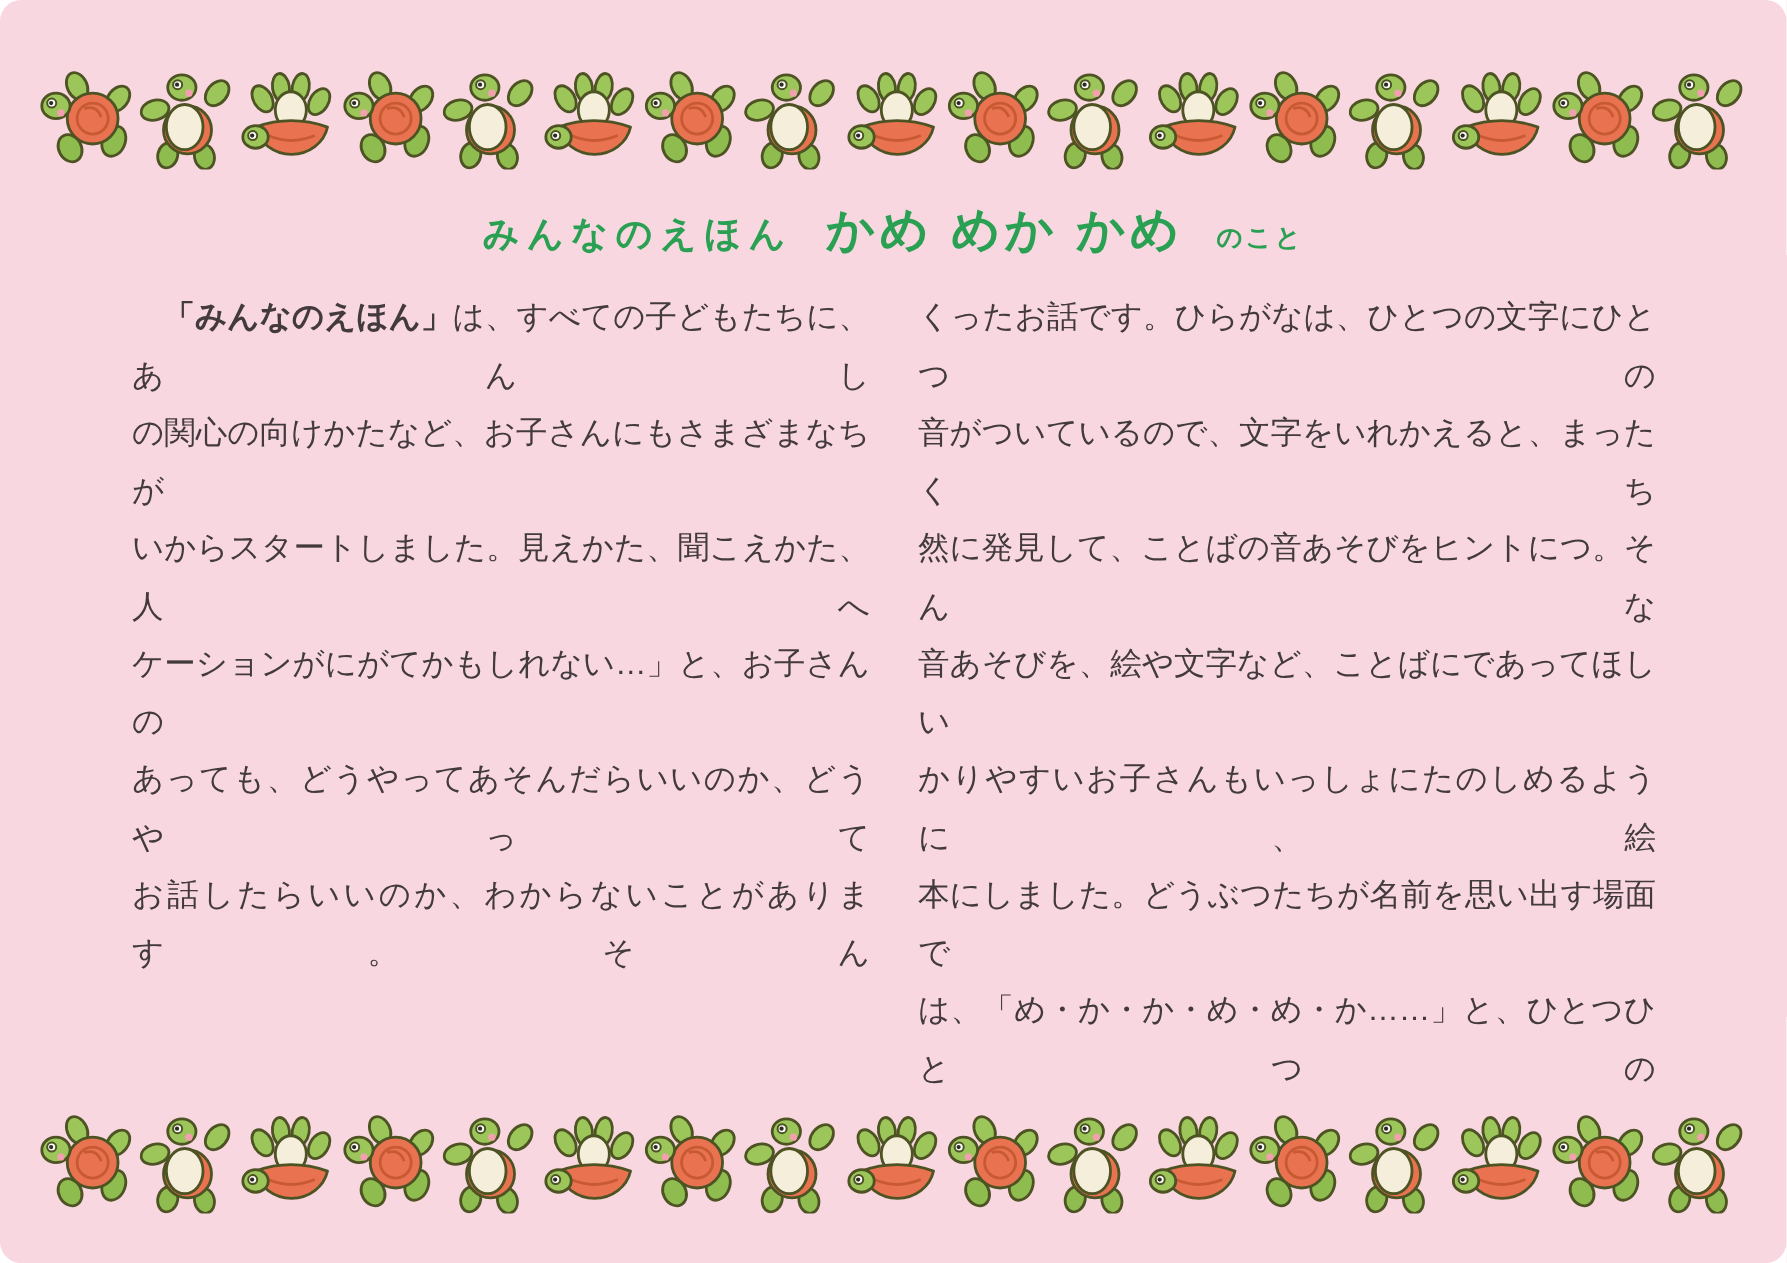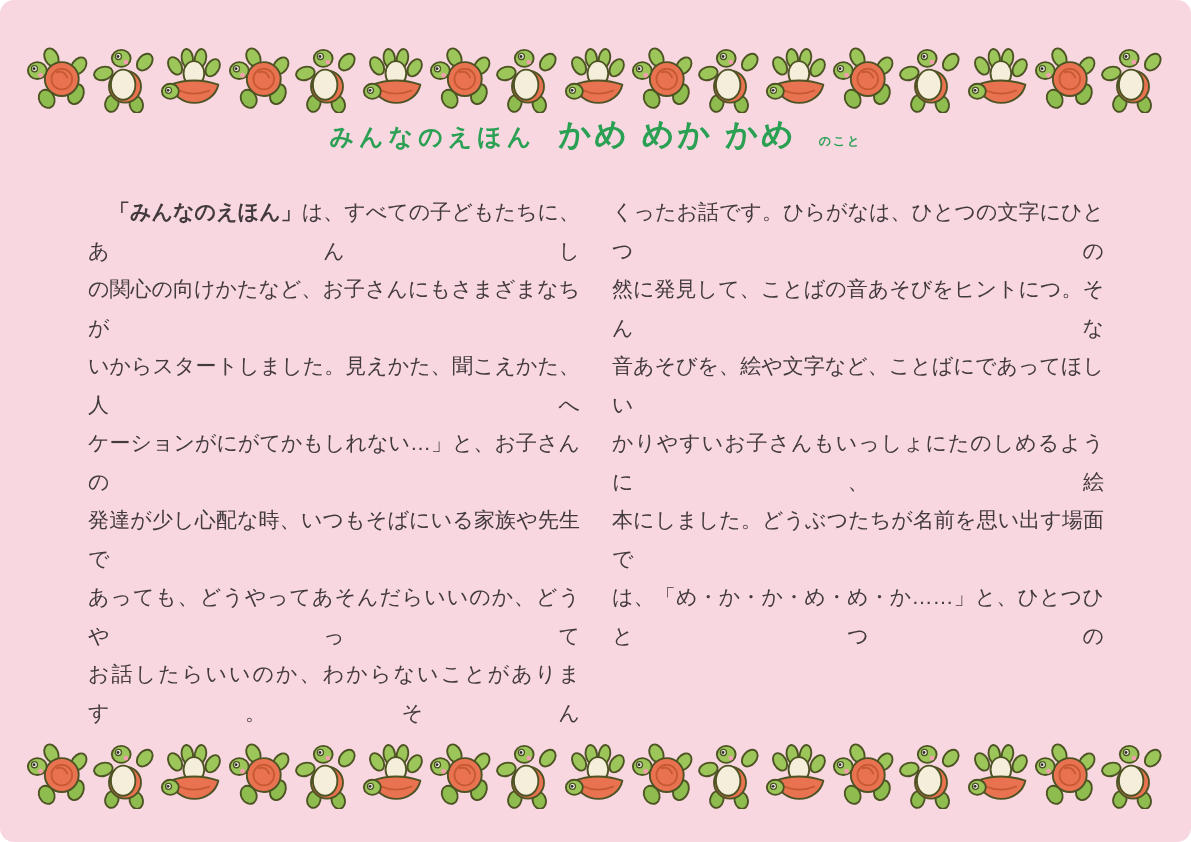--- a/index.html
+++ b/index.html
@@ -15,27 +15,27 @@
   .turtle-row {
     position:absolute; left:26px; right:26px;
     display:flex; justify-content:space-between; align-items:flex-end;
   }
   .turtle-row.top { top:40px; height:76px; }
   .turtle-row.bottom { top:730px; height:82px; }
   .turtle { width:64px; height:72px; flex:0 0 auto; }
 
   
   .title-row {
-    position:absolute; top:113px; left:0; right:0;
+    position:absolute; top:132px; left:0; right:0;
     display:flex; justify-content:center; align-items:baseline;
     color:#2aa053;
   }
   .title-series { font-size:24px; font-weight:700; letter-spacing:5px; }
   .title-book   { font-size:32px; font-weight:800; letter-spacing:3px; margin-left:22px; }
-  .title-suffix { font-size:12px; font-weight:700; letter-spacing:2px; margin-left:22px; }
+  .title-suffix { font-size:17px; font-weight:700; letter-spacing:2px; margin-left:22px; }
 
   
   .columns {
     position:absolute; top:193px; left:88px; right:87px;
     display:flex; gap:32px;
     color:#423a3d;
   }
   .col { width:492px; font-size:21px; line-height:38.5px; }
   .line { text-align:justify; text-align-last:justify; }
   .lead-bold { font-weight:700; }
@@ -156,29 +156,29 @@
   </div>
 
   <div class="columns">
 
     <div class="col">
       <div class="line first"><span>　</span><span class="lead-bold">「みんなのえほん」</span><span>は、すべての子どもたちに、あんし</span></div>
       <div>
           <div class="line">の関心の向けかたなど、お子さんにもさまざまなちが</div>
           <div class="line">いからスタートしました。見えかた、聞こえかた、人へ</div>
           <div class="line">ケーションがにがてかもしれない…」と、お子さんの</div>
-          <div class="line">発達が少し心配な時、いつもそばにいる家族や先生で</div>
           <div class="line">あっても、どうやってあそんだらいいのか、どうやって</div>
           <div class="line">お話したらいいのか、わからないことがあります。そん</div>
         </div>
     </div>
 
     <div class="col">
       <div>
           <div class="line">くったお話です。ひらがなは、ひとつの文字にひとつの</div>
+          <div class="line">音がついているので、文字をいれかえると、まったくち</div>
           <div class="line">然に発見して、ことばの音あそびをヒントにつ。そんな</div>
           <div class="line">音あそびを、絵や文字など、ことばにであってほしい</div>
           <div class="line">かりやすいお子さんもいっしょにたのしめるように、絵</div>
           <div class="line">本にしました。どうぶつたちが名前を思い出す場面で</div>
           <div class="line">は、「め・か・か・め・め・か……」と、ひとつひとつの</div>
         </div>
     </div>
 
   </div>
 

